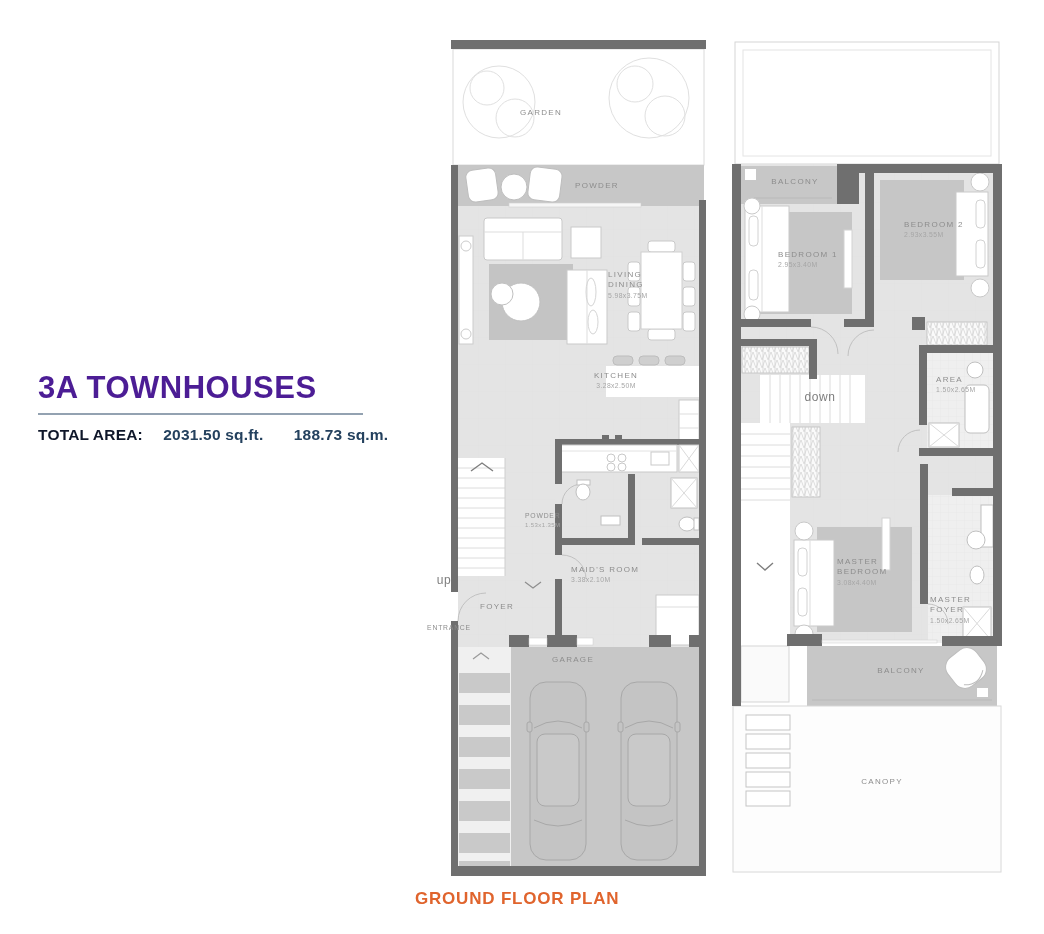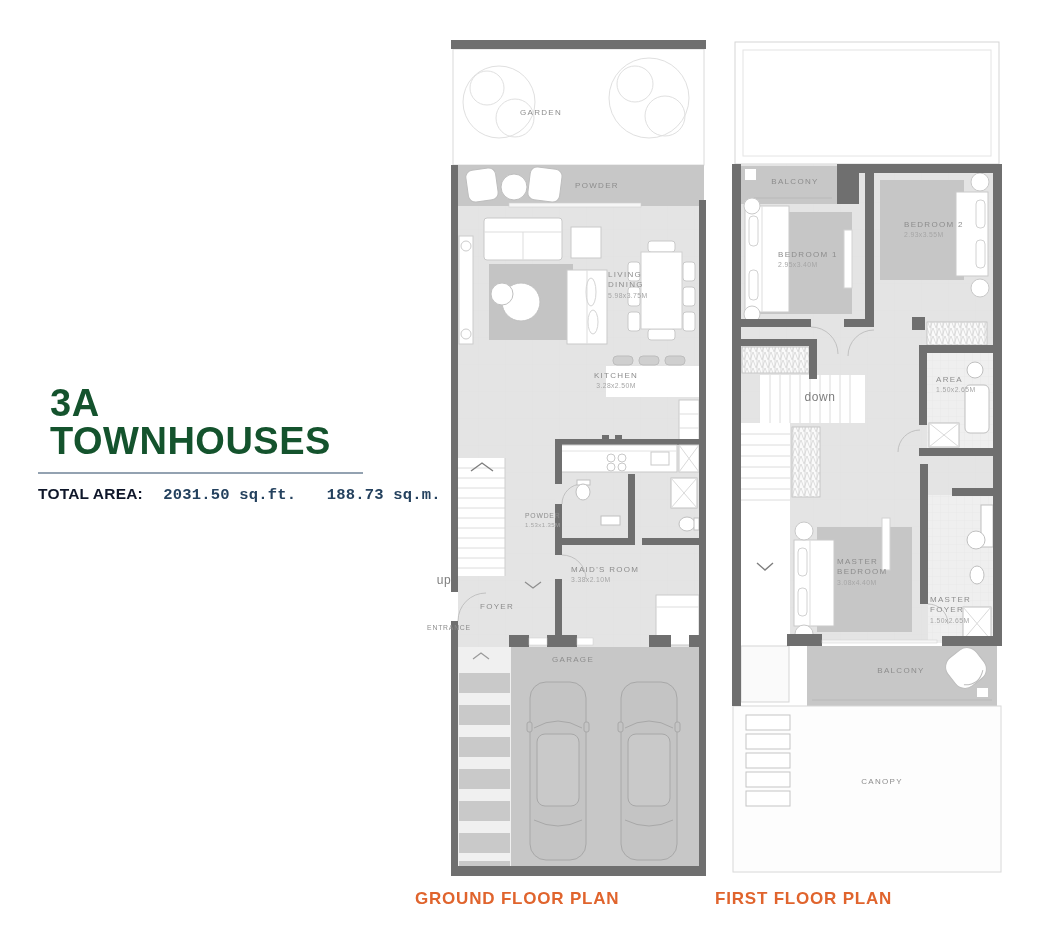--- a/index.html
+++ b/index.html
@@ -1,25 +1,25 @@
 <!DOCTYPE html>
 <html><head>
 <meta charset="utf-8">
 <style>
   html,body{margin:0;padding:0;background:#ffffff;}
   .page{position:relative;width:1044px;height:934px;background:#ffffff;overflow:hidden;
         font-family:"Liberation Sans",sans-serif;}
 
   
   .header{position:absolute;left:38px;top:372px;width:340px;}
-  .title{color:#14532d;font-size:38px;font-weight:bold;letter-spacing:0.5px;line-height:1;margin:12px;}
+  .title{color:#4c1d95;font-size:31px;font-weight:bold;letter-spacing:0.5px;line-height:1;margin:0;}
   .rule{margin-top:10px;width:325px;border-top:2px solid #93A2B1;}
   .area-row{margin-top:11px;font-size:15.5px;font-weight:bold;white-space:nowrap;}
   .area-label{color:#0f172a;margin-right:16px;letter-spacing:0.2px;}
-  .area-val{color:#24415E;margin-right:26px;letter-spacing:0.2px;font-family:Liberation Mono, monospace;}
+  .area-val{color:#24415E;margin-right:26px;letter-spacing:0.2px;}
 
   
   .plan{position:absolute;top:40px;}
   .plan svg{display:block;}
   #ground-plan{left:415px;width:255px;height:836px;padding-left:36px;}
   #first-plan{left:732px;width:270px;height:836px;}
 
   
   .lbl{position:absolute;color:#8D8D8D;font-size:8px;letter-spacing:1.3px;line-height:1.3;
        transform:translate(-50%,-50%);text-align:center;white-space:nowrap;pointer-events:none;}
@@ -472,15 +472,14 @@
     </div>
     <div class="lbl lbl-left" style="left:198px;top:555px;">
       <span class="room wrap" style="width:46px;">MASTER FOYER</span>
       <span class="dims">1.50x2.65M</span>
     </div>
     <div class="lbl" style="left:169px;top:631px;">BALCONY</div>
     <div class="lbl" style="left:150px;top:742px;text-align:center;">CANOPY</div>
   </div>
 
   <div class="plan-caption" style="left:415px;width:255px;">GROUND FLOOR PLAN</div>
-  <div class="plan-caption" style="left:715px;width:270px;">FIRST FLOOR PLAN</div>
 
 </div>
 
 </body></html>

